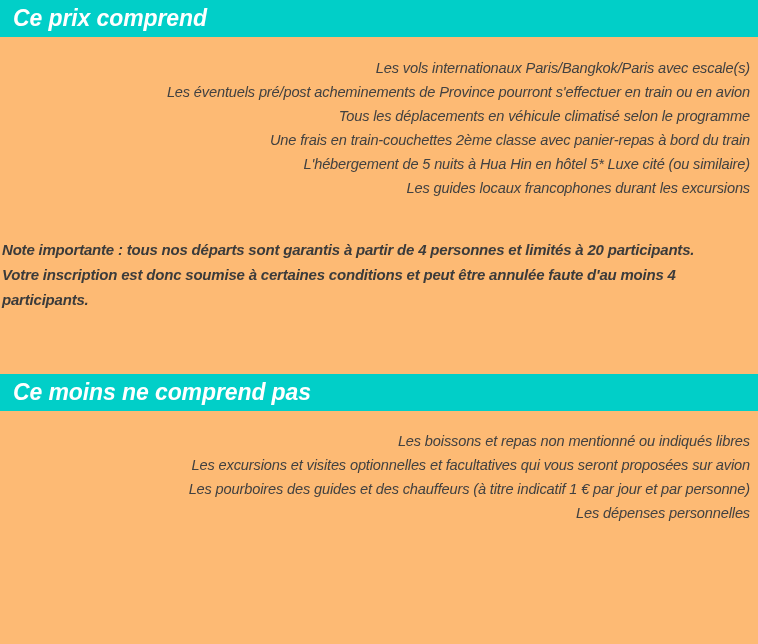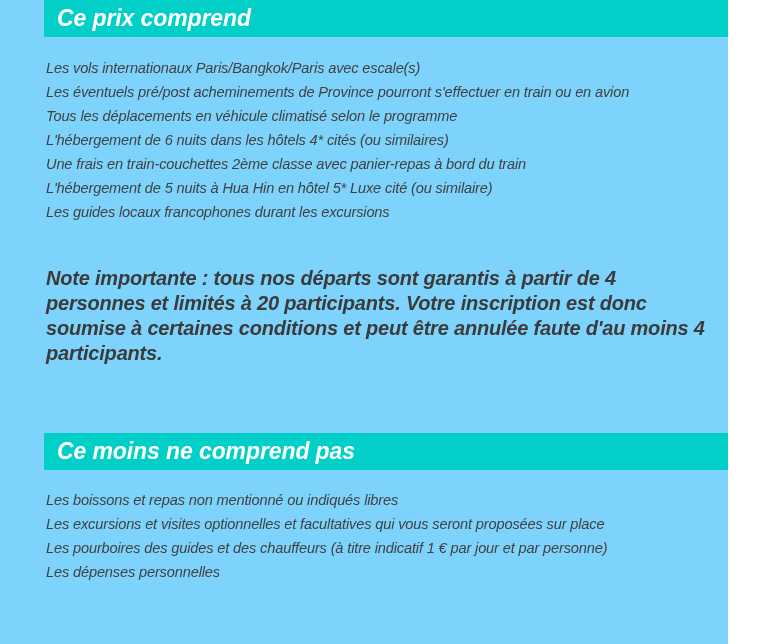--- a/index.html
+++ b/index.html
@@ -7,25 +7,24 @@
     padding: 0;
   }
   body {
     width: 758px;
     height: 644px;
     background: #ffffff;
     font-family: "Liberation Sans", sans-serif;
     overflow: hidden;
   }
   .page {
-    width: 684px;
+    width: 758px;
     height: 644px;
     position: relative;
-    background: #7dd3fc;
-    padding-left: 44px;
+    background: #fdba74;
   }
 
   
   .section-header {
     background: #01cfc8;
     color: #ffffff;
     font-size: 23px;
     font-style: italic;
     font-weight: bold;
     line-height: 37px;
@@ -46,24 +45,25 @@
     margin: 0;
     padding: 0;
   }
   .item-list li {
     font-size: 14.6px;
     font-style: italic;
     color: #414141;
     line-height: 24px;
     white-space: nowrap;
     letter-spacing: -0.15px;
+    text-align: right;
   }
 
   .note {
-    font-size: 20px;
+    font-size: 15px;
     font-style: italic;
     font-weight: bold;
     color: #3b3b3b;
     line-height: 25px;
     letter-spacing: -0.2px;
     max-width: 712px;
   }
 
   
   .gap-after-header-1 { height: 19px; }
@@ -78,40 +78,39 @@
 
   <div class="section-header">Ce prix comprend</div>
 
   <div class="gap-after-header-1"></div>
 
   <div class="section-body">
     <ul class="item-list">
       <li>Les vols internationaux Paris/Bangkok/Paris avec escale(s)</li>
       <li>Les éventuels pré/post acheminements de Province pourront s'effectuer en train ou en avion</li>
       <li>Tous les déplacements en véhicule climatisé selon le programme</li>
-      <li>L'hébergement de 6 nuits dans les hôtels 4* cités (ou similaires)</li>
       <li>Une frais en train-couchettes 2ème classe avec panier-repas à bord du train</li>
       <li>L'hébergement de 5 nuits à Hua Hin en hôtel 5* Luxe cité (ou similaire)</li>
       <li>Les guides locaux francophones durant les excursions</li>
     </ul>
 
     <div class="gap-before-note"></div>
 
     <p class="note">Note importante : tous nos départs sont garantis à partir de 4 personnes et limités à 20 participants. Votre inscription est donc soumise à certaines conditions et peut être annulée faute d'au moins 4 participants.</p>
   </div>
 
   <div class="gap-after-note"></div>
 
   <div class="section-header">Ce moins ne comprend pas</div>
 
   <div class="gap-after-header-2"></div>
 
   <div class="section-body">
     <ul class="item-list">
       <li>Les boissons et repas non mentionné ou indiqués libres</li>
-      <li>Les excursions et visites optionnelles et facultatives qui vous seront proposées sur place</li>
+      <li>Les excursions et visites optionnelles et facultatives qui vous seront proposées sur avion</li>
       <li>Les pourboires des guides et des chauffeurs (à titre indicatif 1 € par jour et par personne)</li>
       <li>Les dépenses personnelles</li>
 
     </ul>
   </div>
 
 </div>
 
 </body></html>

